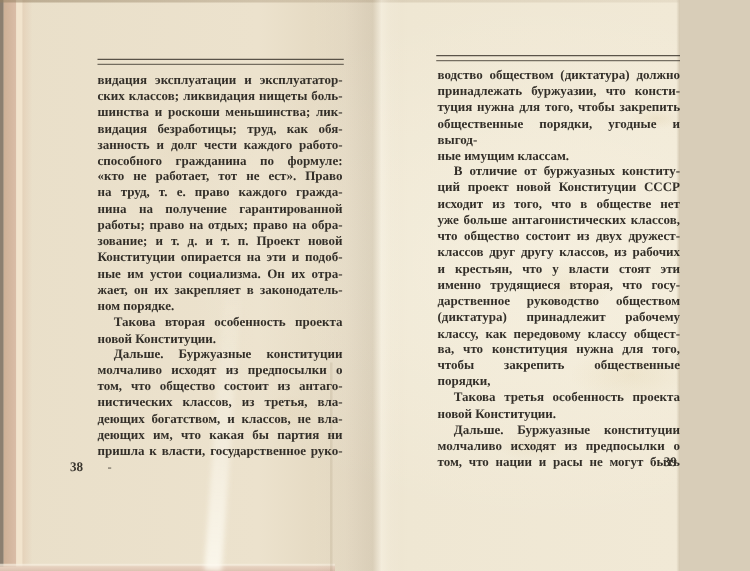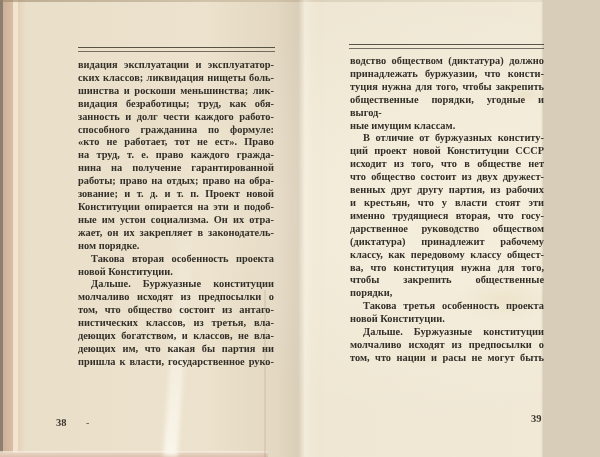--- a/index.html
+++ b/index.html
@@ -40,21 +40,21 @@
   .rule{position:absolute;height:3px;border-top:1px solid rgba(64,58,49,0.85);border-bottom:1px solid rgba(64,58,49,0.7);}
   #rule-left{left:78px;top:47px;width:197px;}
   #rule-right{left:349px;top:44px;width:196px;}
   .textblock{position:absolute;color:#332f29;font-weight:bold;font-size:10.4px;line-height:12.9px;
     text-rendering:optimizeLegibility;}
   #text-left{left:78px;top:59px;width:196px;}
   #text-right{left:350px;top:55px;width:194px;}
   .line{text-align:justify;text-align-last:justify;white-space:normal;}
   .line.para-end{text-align-last:left;}
   .line.indent{text-indent:13px;}
-  .pagenum{position:absolute;color:#3a362f;font-weight:bold;font-size:10.5px;margin-top:48px;}
+  .pagenum{position:absolute;color:#3a362f;font-weight:bold;font-size:10.5px;}
   #pagenum-left{left:56px;top:369px;}
   #pagenum-right{left:531px;top:365px;}
   #pagenum-left-mark{left:86px;top:369px;color:rgba(58,54,47,0.75);font-size:10px;}
 </style>
 </head>
 <body>
 
 <div id="scan">
 
   <div class="layer" id="edge-left-outer"></div>
@@ -107,22 +107,23 @@
     <div class="rule" id="rule-right"></div>
     <div class="textblock" id="text-right">
         <div class="line">водство обществом (диктатура) должно</div>
         <div class="line">принадлежать буржуазии, что консти-</div>
         <div class="line">туция нужна для того, чтобы закрепить</div>
         <div class="line">общественные порядки, угодные и выгод-</div>
         <div class="line para-end">ные имущим классам.</div>
         <div class="line indent">В отличие от буржуазных конститу-</div>
         <div class="line">ций проект новой Конституции СССР</div>
         <div class="line">исходит из того, что в обществе нет</div>
+        <div class="line">уже больше антагонистических классов,</div>
         <div class="line">что общество состоит из двух дружест-</div>
-        <div class="line">венных друг другу партия, из рабочих</div>
+        <div class="line">классов друг другу классов, из рабочих</div>
         <div class="line">и крестьян, что у власти стоят эти</div>
         <div class="line">именно трудящиеся вторая, что госу-</div>
         <div class="line">дарственное руководство обществом</div>
         <div class="line">(диктатура) принадлежит рабочему</div>
         <div class="line">классу, как передовому классу общест-</div>
         <div class="line">ва, что конституция нужна для того,</div>
         <div class="line">чтобы закрепить общественные порядки,</div>
         <div class="line indent">Такова третья особенность проекта</div>
         <div class="line para-end">новой Конституции.</div>
         <div class="line indent">Дальше. Буржуазные конституции</div>

